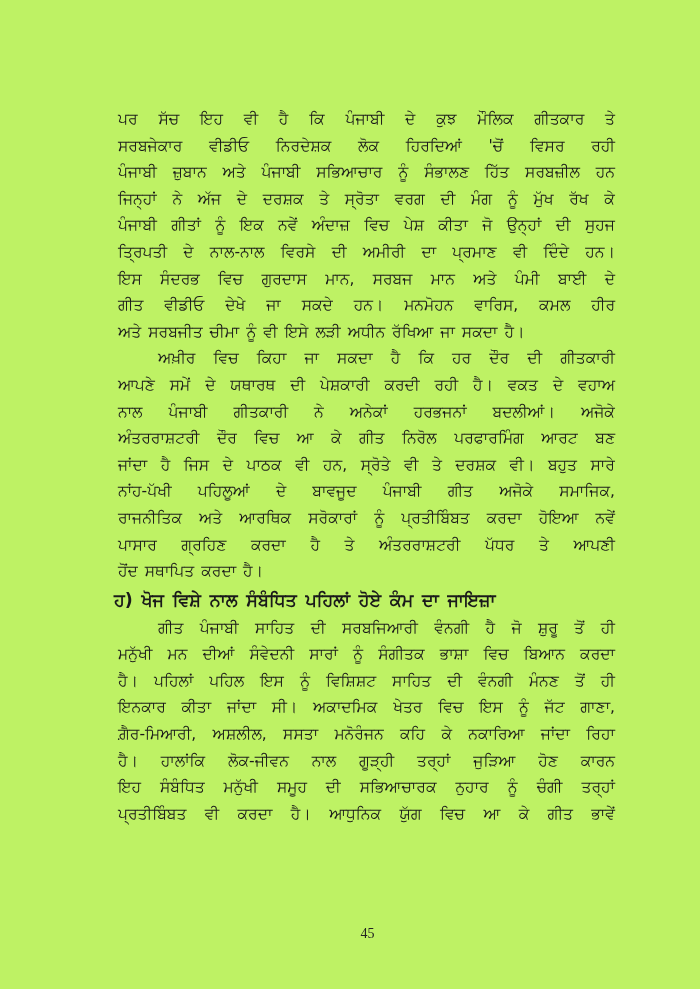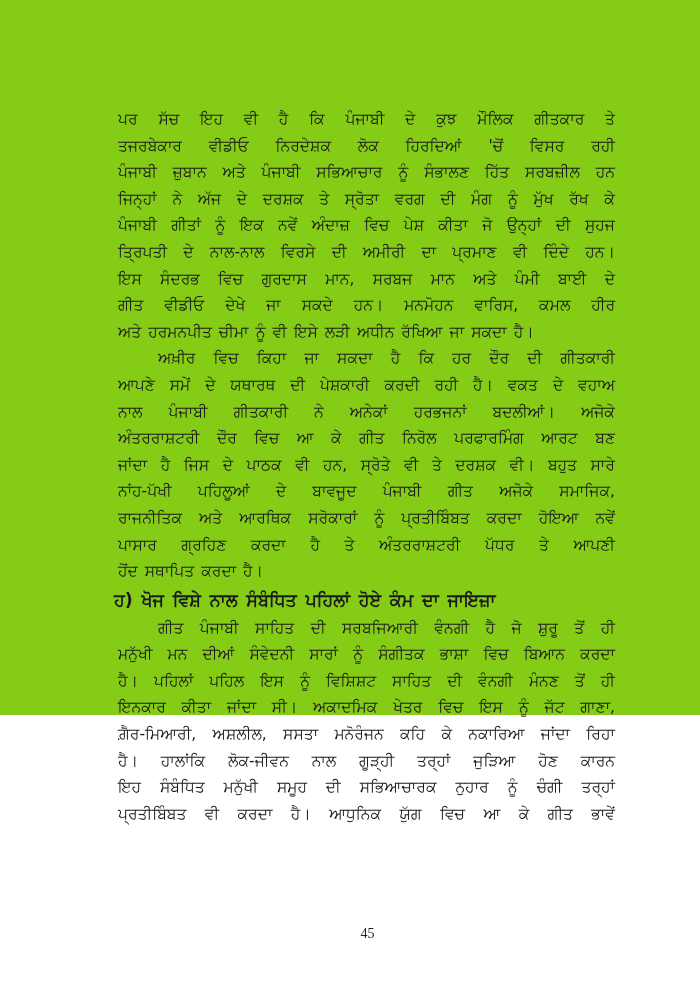--- a/index.html
+++ b/index.html
@@ -11,22 +11,22 @@
       width: 700px;
       height: 989px;
       position: relative;
       overflow: hidden;
       color: #111111;
     }
     .page {
       position: absolute;
       left: 0; top: 0;
       width: 700px;
-      height: 715px;
-      background: #84cc16;
+      height: 989px;
+      background: #bef264;
     }
     .text-block {
       position: absolute;
       left: 118px;
       top: 106px;
       width: 497px;
       font-family: "DejaVu Sans", "Liberation Sans", sans-serif;
       font-size: 15.5px;
       line-height: 26.6px;
       color: #1a1a1a;
@@ -79,21 +79,21 @@
           <span>ਹੈ</span>
           <span>ਕਿ</span>
           <span>ਪੰਜਾਬੀ</span>
           <span>ਦੇ</span>
           <span>ਕੁਝ</span>
           <span>ਮੌਲਿਕ</span>
           <span>ਗੀਤਕਾਰ</span>
           <span>ਤੇ</span>
         </div>
         <div class="line">
-          <span>ਤਜਰਬੇਕਾਰ</span>
+          <span>ਸਰਬਜੇਕਾਰ</span>
           <span>ਵੀਡੀਓ</span>
           <span>ਨਿਰਦੇਸ਼ਕ</span>
           <span>ਲੋਕ</span>
           <span>ਹਿਰਦਿਆਂ</span>
           <span>'ਚੋਂ</span>
           <span>ਵਿਸਰ</span>
           <span>ਰਹੀ</span>
         </div>
         <div class="line">
           <span>ਪੰਜਾਬੀ</span>
@@ -171,21 +171,21 @@
           <span>ਜਾ</span>
           <span>ਸਕਦੇ</span>
           <span>ਹਨ।</span>
           <span>ਮਨਮੋਹਨ</span>
           <span>ਵਾਰਿਸ,</span>
           <span>ਕਮਲ</span>
           <span>ਹੀਰ</span>
         </div>
         <div class="line last">
           <span>ਅਤੇ</span>
-          <span>ਹਰਮਨਪੀਤ</span>
+          <span>ਸਰਬਜੀਤ</span>
           <span>ਚੀਮਾ</span>
           <span>ਨੂੰ</span>
           <span>ਵੀ</span>
           <span>ਇਸੇ</span>
           <span>ਲੜੀ</span>
           <span>ਅਧੀਨ</span>
           <span>ਰੱਖਿਆ</span>
           <span>ਜਾ</span>
           <span>ਸਕਦਾ</span>
           <span>ਹੈ।</span>

